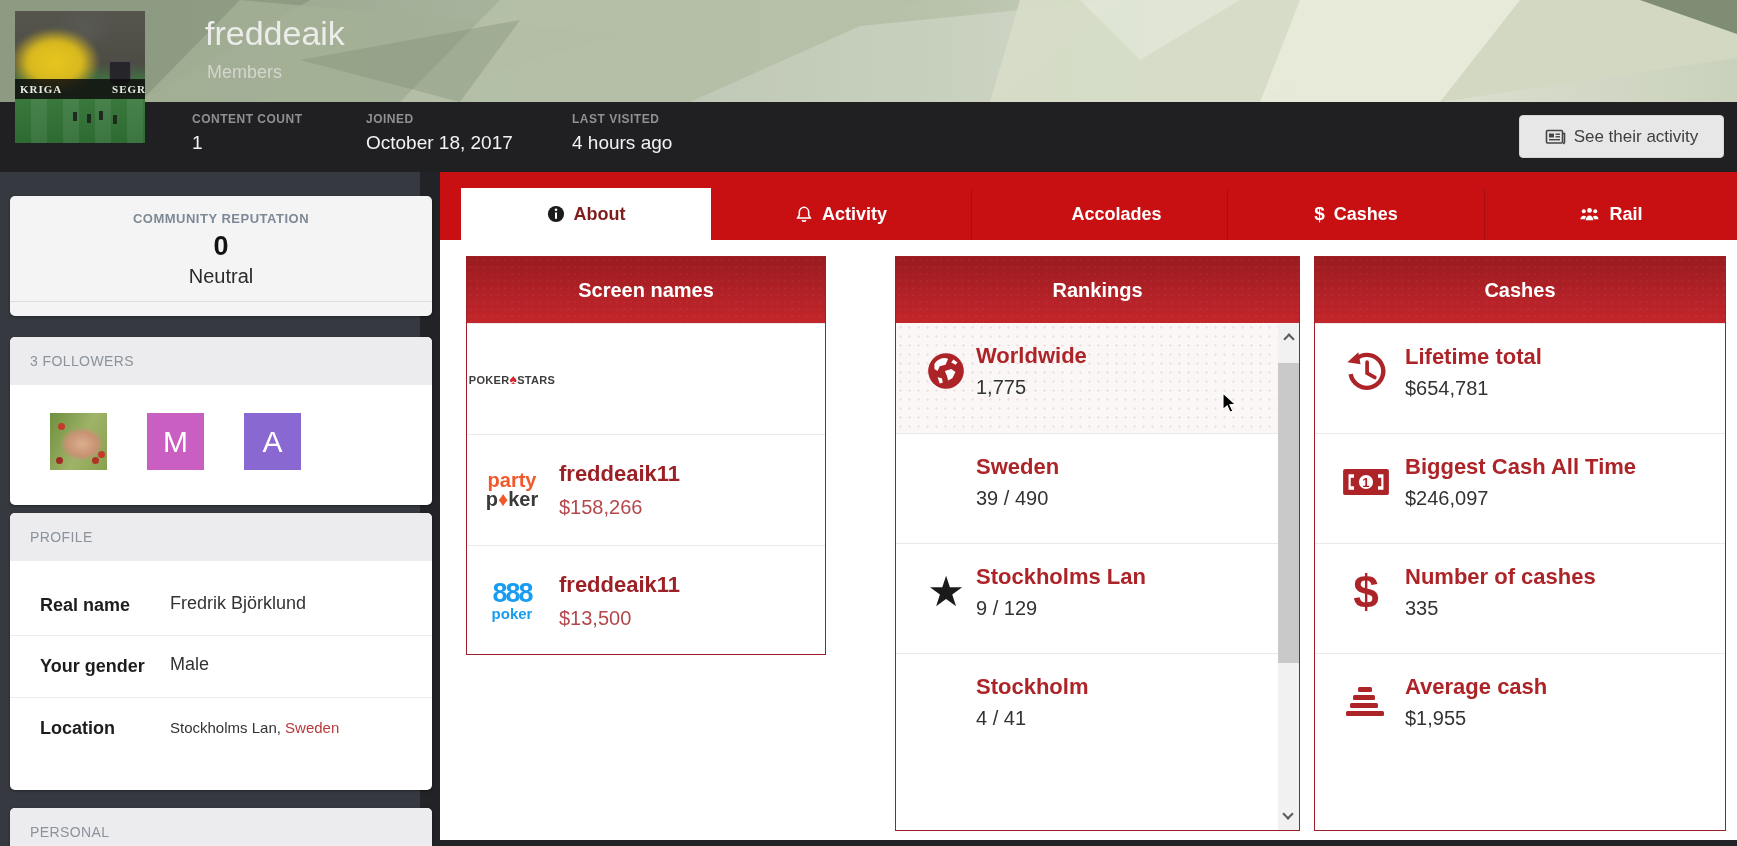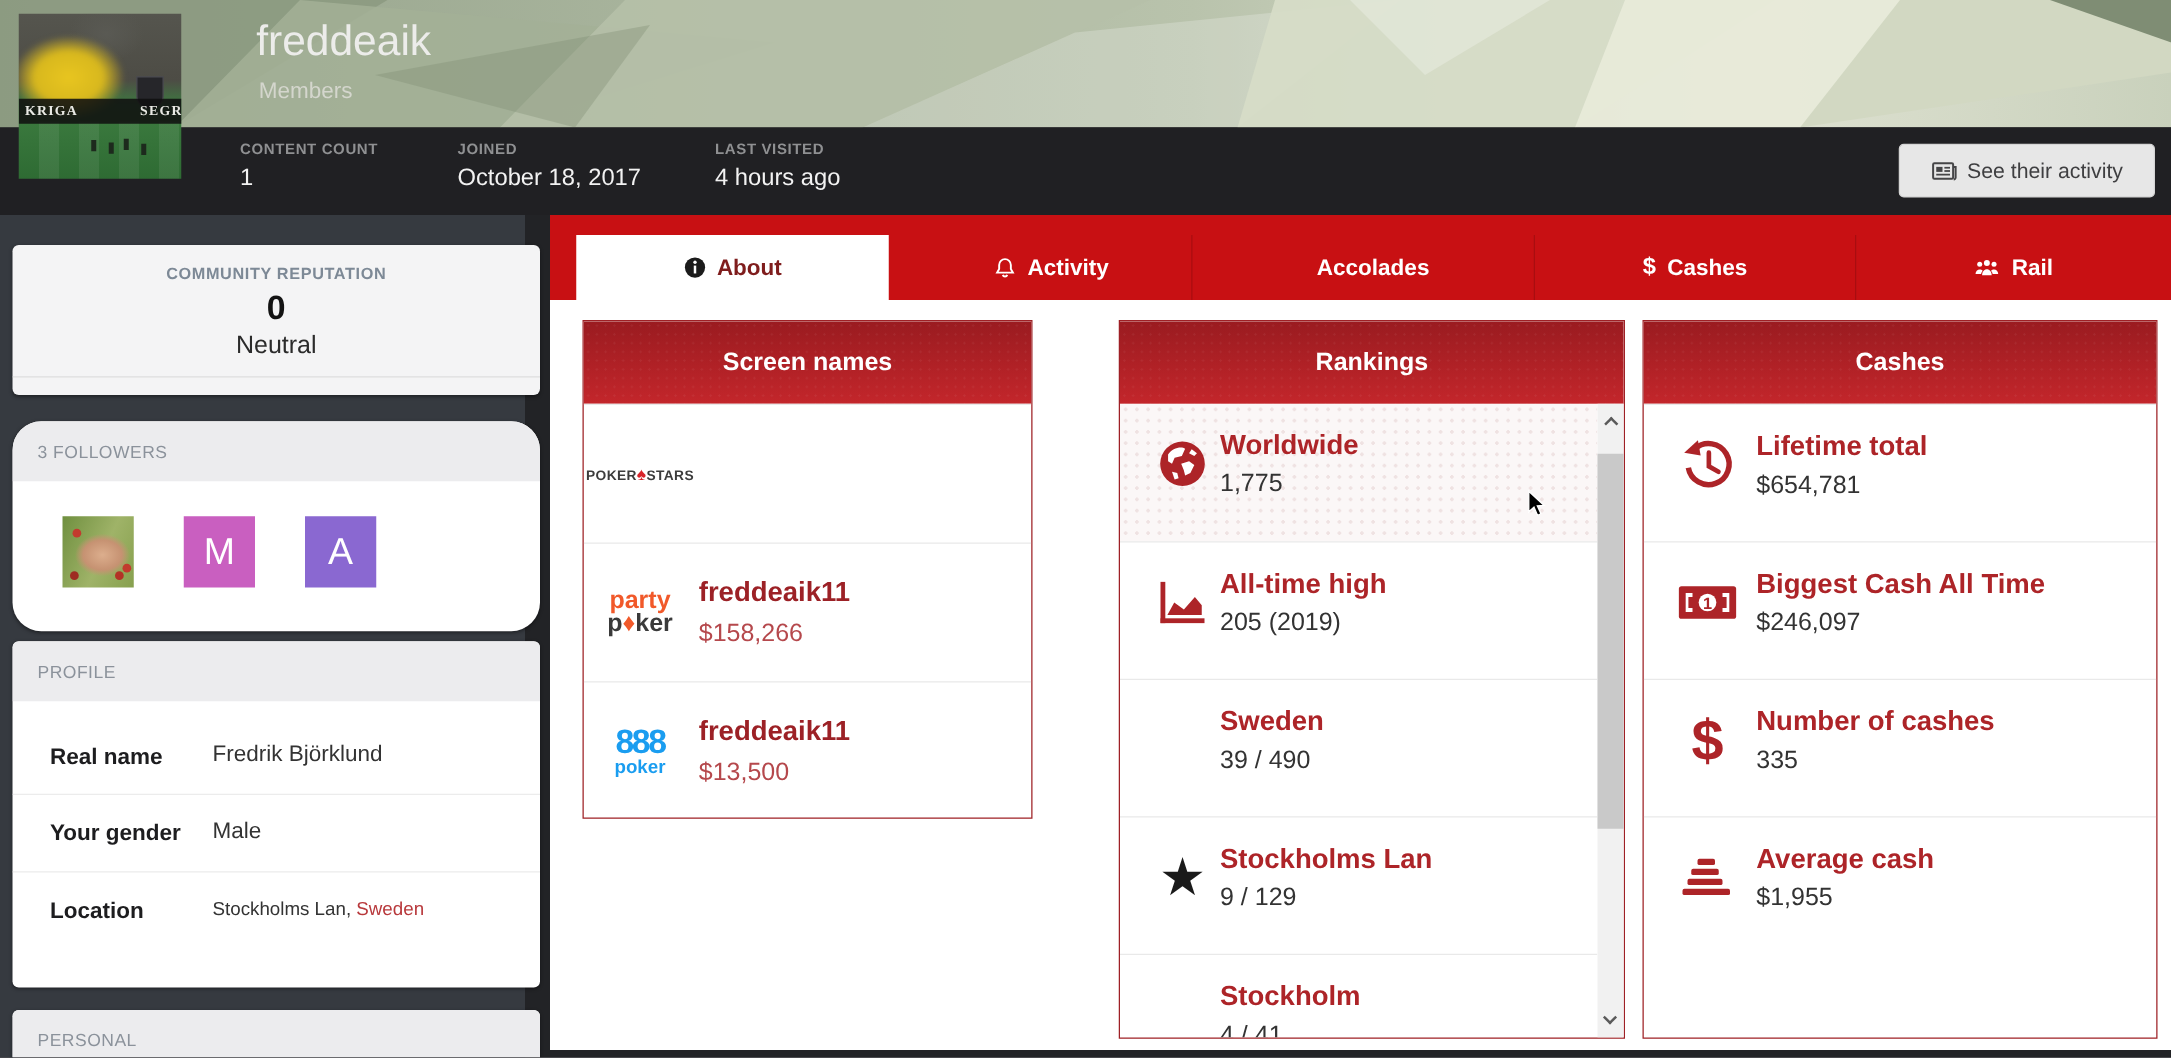--- a/index.html
+++ b/index.html
@@ -47,21 +47,21 @@
   .sidebar-bg{position:absolute;left:0;top:172px;width:420px;height:674px;background:#363a40;}
   .card{position:absolute;left:10px;width:422px;background:#fff;border-radius:5px;
         box-shadow:0 1px 3px rgba(0,0,0,.4);overflow:hidden;}
   .card-head{height:48px;background:#ececee;display:flex;align-items:center;padding:0 20px;
              font-size:14px;color:#8b929b;letter-spacing:.4px;}
   .rep-card{top:24px;height:120px;background:#f4f4f5;text-align:center;}
   .rep-title{font-size:13px;font-weight:bold;color:#7d8996;letter-spacing:.5px;margin-top:15px;}
   .rep-value{font-size:27px;font-weight:bold;color:#131313;margin-top:5px;}
   .rep-status{font-size:20px;color:#2b2b2b;margin-top:3px;}
   .rep-divider{position:absolute;left:0;right:0;bottom:14px;border-top:1px solid #ddddde;}
-  .followers-card{top:165px;height:168px;border-radius:23px;}
+  .followers-card{top:165px;height:168px;}
   .followers-body{display:flex;gap:40px;padding:28px 0 0 40px;}
   .f-avatar{width:57px;height:57px;display:flex;align-items:center;justify-content:center;
             font-size:30px;color:#fff;cursor:pointer;}
   .f-photo{background:linear-gradient(115deg,#6f8f3f 0%,#9fb368 55%,#87a04e 100%);position:relative;overflow:hidden;}
   .f-photo::before{content:"";position:absolute;left:10px;top:14px;width:44px;height:34px;border-radius:50%;
             background:radial-gradient(closest-side,#dcae8d,#c69272 70%,rgba(198,146,114,0) 100%);}
   .f-photo::after{content:"";position:absolute;left:8px;top:10px;width:7px;height:7px;border-radius:50%;
             background:#c23b2e;box-shadow:34px 34px 0 #b33226,40px 28px 0 #c23b2e,-2px 34px 0 #9e2c22;}
   .f-m{background:#c95fc0;}
   .f-a{background:#8a68d1;}
@@ -75,21 +75,21 @@
   .link-red{color:#b8393c;cursor:pointer;}
   .personal-card{top:636px;height:38px;border-radius:5px 5px 0 0;}
 
   
   .tabbar{position:absolute;left:440px;top:172px;width:1297px;height:68px;background:#c81013;}
   .tab{position:absolute;top:16px;height:52px;display:flex;align-items:center;justify-content:center;
        gap:9px;font-size:18px;font-weight:bold;color:#fff;cursor:pointer;}
   .tab.active{background:#fff;color:#7f1d1d;}
   .tab.divider{border-left:1px solid #a90d10;}
   .t-about{left:21px;width:250px;} .t-activity{left:271px;width:260px;}
-  .t-accolades{left:513px;width:256px;padding-left:34px;} .t-cashes{left:787px;width:257px;} .t-rail{left:1044px;width:253px;}
+  .t-accolades{left:531px;width:256px;padding-left:34px;} .t-cashes{left:787px;width:257px;} .t-rail{left:1044px;width:253px;}
   .dollar-glyph{font-size:19px;font-weight:bold;}
 
   
   .content-bg{position:absolute;left:440px;top:240px;width:1297px;height:600px;background:#fff;}
   .panel{position:absolute;border:1px solid #9e2025;background:#fff;overflow:hidden;}
   .panel-head{height:66px;display:flex;align-items:center;justify-content:center;
               color:#fff;font-size:20px;font-weight:bold;
               background-image:radial-gradient(rgba(255,255,255,.05) 1px,transparent 1px),
                                linear-gradient(#9a1b20,#c3262b);
               background-size:7px 7px,100% 100%;}
@@ -333,33 +333,20 @@
             <path d="M12 26l4 1 1 4-3 1z" fill="#fff"></path>
             <path d="M27 9l4 3-2 2-4-2z" fill="#fff"></path>
           </svg>
         </div>
         <div class="si-text">
           <div class="si-label">Worldwide</div>
           <div class="si-value">1,775</div>
         </div>
       </div>
       <div class="stat-row">
-        <div class="si-icon">
-          <svg width="44" height="42" viewBox="0 0 40 38">
-            <rect x="4" y="4" width="3.5" height="30" fill="#ad2428"></rect>
-            <rect x="4" y="30.5" width="32" height="3.5" fill="#ad2428"></rect>
-            <path d="M9 28l5-9 7 5 8-9 5 6v7z" fill="#ad2428"></path>
-          </svg>
-        </div>
-        <div class="si-text">
-          <div class="si-label">All-time high</div>
-          <div class="si-value">205 (2019)</div>
-        </div>
-      </div>
-      <div class="stat-row">
         <div class="si-text">
           <div class="si-label">Sweden</div>
           <div class="si-value">39 / 490</div>
         </div>
       </div>
       <div class="stat-row">
         <div class="si-icon">
           <span class="star-glyph">★</span>
         </div>
         <div class="si-text">

